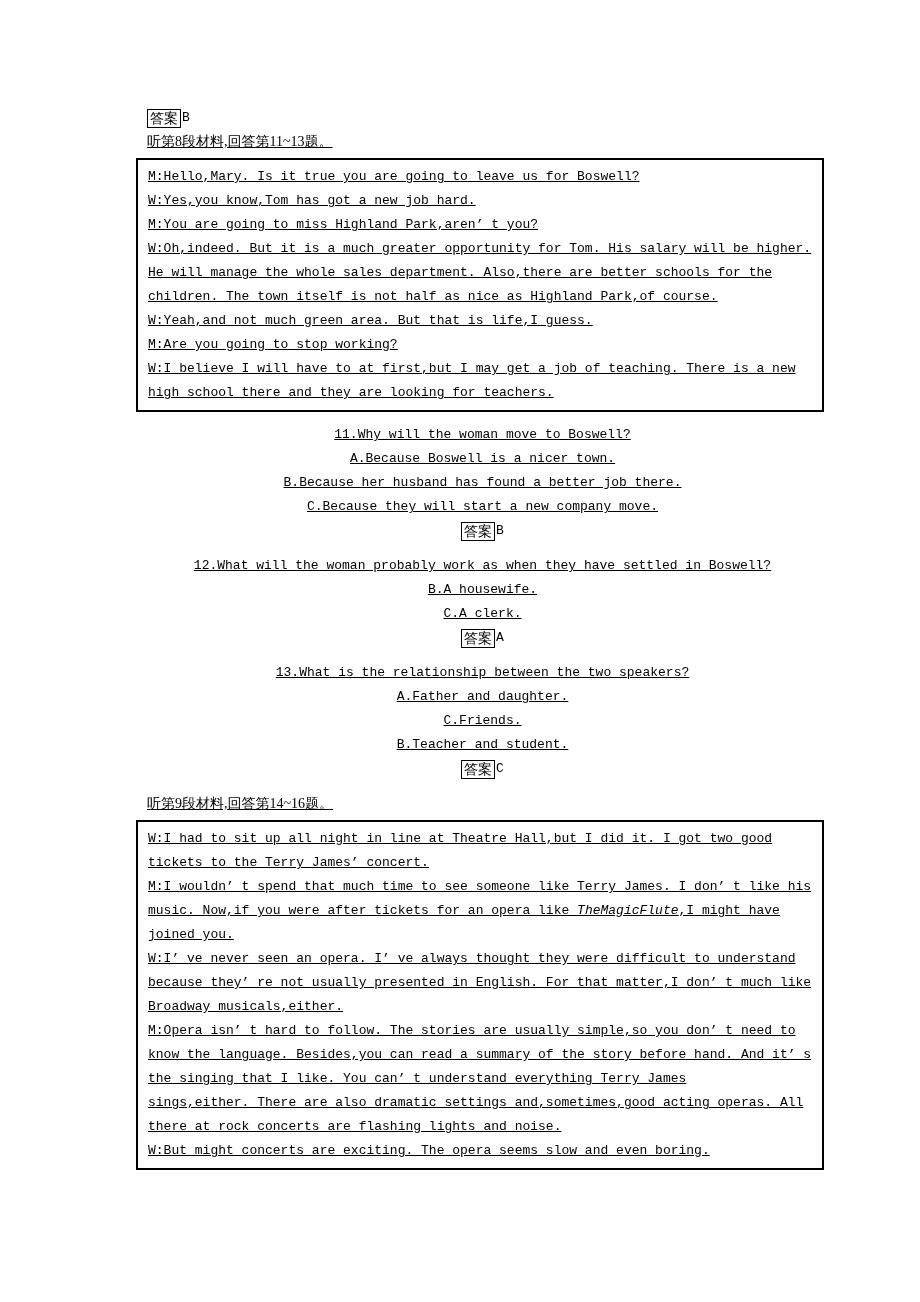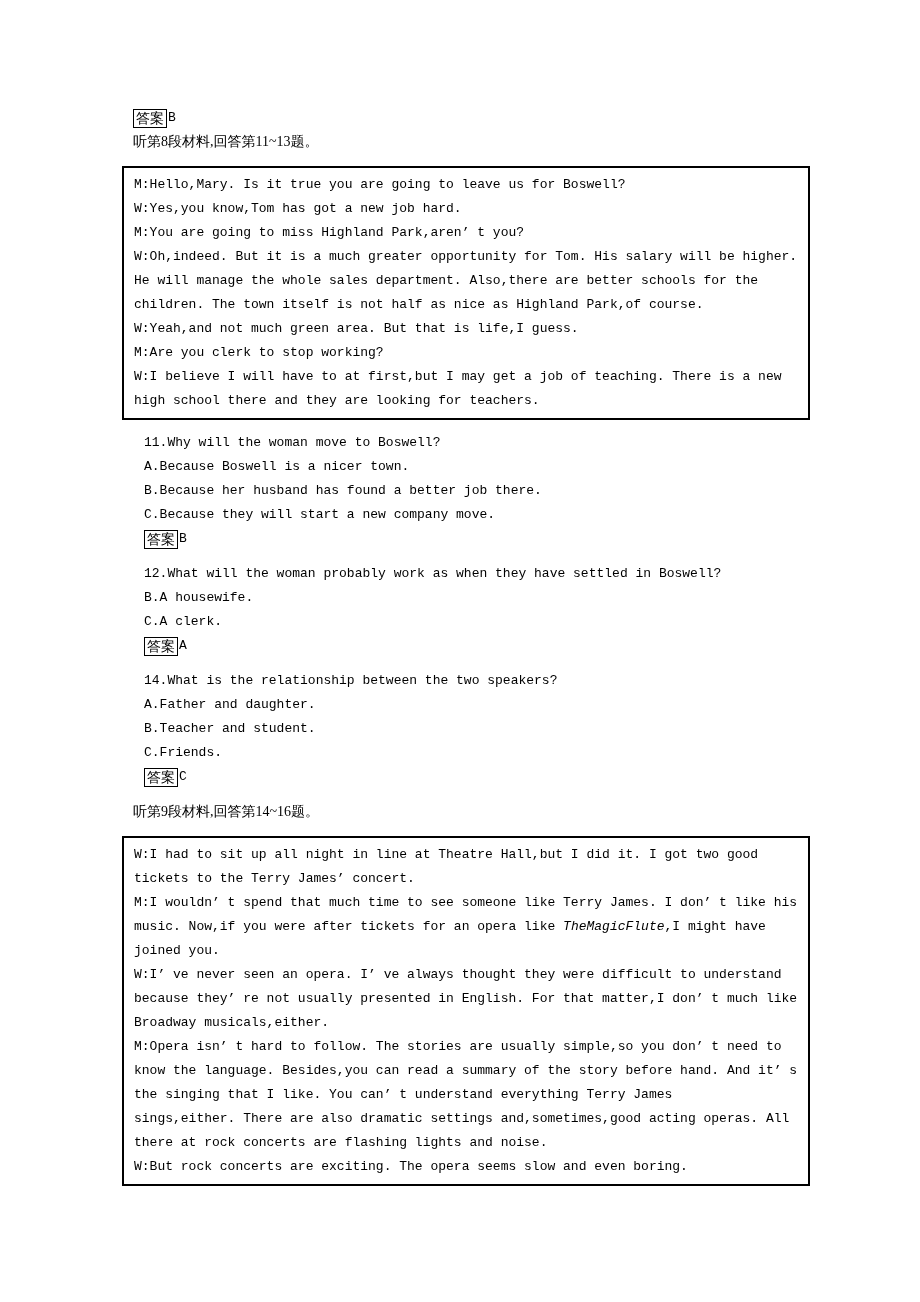--- a/index.html
+++ b/index.html
@@ -5,91 +5,91 @@
   * { box-sizing: border-box; margin: 0; padding: 0; }
   html, body { background: #ffffff; }
   body {
     width: 920px;
     height: 1302px;
     position: relative;
     color: #000;
     font-family: "Liberation Mono", "DejaVu Sans Mono", monospace;
     font-size: 13px;
   }
-  .content { position: absolute; left: 122px; top: 106px; width: 682px; }
+  .content { position: absolute; left: 136px; top: 106px; width: 682px; text-decoration: underline; }
   .indent { padding-left: 11px; }
   .line { line-height: 24px; }
   .cn { font-family: "Liberation Serif", "DejaVu Serif", serif; font-size: 14px; }
   .ans-line { line-height: 24px; }
   .ans-box {
     display: inline-block;
     border: 1.5px solid #000;
     padding: 0 2px;
     line-height: 17px;
     vertical-align: -2px;
   }
   .ans-letter { display: inline-block; padding-left: 1px; }
   .transcript-box {
     border: 2px solid #000;
     padding: 5px 10px;
-    margin: 12px 0 8px 0;
+    margin: 4px 0 8px 0;
     width: 688px;
   }
   .dialogue-line { line-height: 24px; }
   .italic { font-style: italic; }
-  .question-block { margin: 11px; }
+  .question-block { margin: 11px; text-align: center; }
 </style>
 </head>
 <body>
 
 <div class="content">
 
   <div class="ans-line indent">
     <span class="ans-box cn">答案</span><span class="ans-letter">B</span>
   </div>
 
   <div class="line indent cn">听第8段材料,回答第11~13题。</div>
 
   <div class="transcript-box" id="dialogue8">
       <p class="dialogue-line"><span>M:Hello,Mary. Is it true you are going to leave us for Boswell?</span></p>
       <p class="dialogue-line"><span>W:Yes,you know,Tom has got a new job hard.</span></p>
       <p class="dialogue-line"><span>M:You are going to miss Highland Park,aren’ t you?</span></p>
       <p class="dialogue-line"><span>W:Oh,indeed. But it is a much greater opportunity for Tom. His salary will be higher. He will manage the whole sales department. Also,there are better schools for the children. The town itself is not half as nice as Highland Park,of course.</span></p>
       <p class="dialogue-line"><span>W:Yeah,and not much green area. But that is life,I guess.</span></p>
-      <p class="dialogue-line"><span>M:Are you clerk to stop working?</span></p>
+      <p class="dialogue-line"><span>M:Are you going to stop working?</span></p>
       <p class="dialogue-line"><span>W:I believe I will have to at first,but I may get a job of teaching. There is a new high school there and they are looking for teachers.</span></p>
     </div>
 
   <div id="questions">
       <div class="question-block">
         <div class="line indent">11.Why will the woman move to Boswell?</div>
         <div class="line indent">A.Because Boswell is a nicer town.</div>
         <div class="line indent">B.Because her husband has found a better job there.</div>
         <div class="line indent">C.Because they will start a new company move.</div>
         <div class="line indent ans-line"><span class="ans-box cn">答案</span><span class="ans-letter">B</span></div>
       </div>
       <div class="question-block">
         <div class="line indent">12.What will the woman probably work as when they have settled in Boswell?</div>
         <div class="line indent">B.A housewife.</div>
         <div class="line indent">C.A clerk.</div>
         <div class="line indent ans-line"><span class="ans-box cn">答案</span><span class="ans-letter">A</span></div>
       </div>
       <div class="question-block">
-        <div class="line indent">14.What is the relationship between the two speakers?</div>
+        <div class="line indent">13.What is the relationship between the two speakers?</div>
         <div class="line indent">A.Father and daughter.</div>
+        <div class="line indent">C.Friends.</div>
         <div class="line indent">B.Teacher and student.</div>
-        <div class="line indent">C.Friends.</div>
         <div class="line indent ans-line"><span class="ans-box cn">答案</span><span class="ans-letter">C</span></div>
       </div>
     </div>
 
   <div class="line indent cn">听第9段材料,回答第14~16题。</div>
 
   <div class="transcript-box" id="dialogue9">
       <p class="dialogue-line"><span>W:I had to sit up all night in line at Theatre Hall,but I did it. I got two good tickets to the Terry James’ concert.</span></p>
       <p class="dialogue-line"><span>M:I wouldn’ t spend that much time to see someone like Terry James. I don’ t like his music. Now,if you were after tickets for an opera like </span><span class="italic">TheMagicFlute</span><span>,I might have joined you.</span></p>
       <p class="dialogue-line"><span>W:I’ ve never seen an opera. I’ ve always thought they were difficult to understand because they’ re not usually presented in English. For that matter,I don’ t much like Broadway musicals,either.</span></p>
       <p class="dialogue-line"><span>M:Opera isn’ t hard to follow. The stories are usually simple,so you don’ t need to know the language. Besides,you can read a summary of the story before hand. And it’ s the singing that I like. You can’ t understand everything Terry James</span></p>
       <p class="dialogue-line"><span>sings,either. There are also dramatic settings and,sometimes,good acting operas. All there at rock concerts are flashing lights and noise.</span></p>
-      <p class="dialogue-line"><span>W:But rock concerts are exciting. The opera seems slow and even boring.</span></p>
+      <p class="dialogue-line"><span>W:But might concerts are exciting. The opera seems slow and even boring.</span></p>
     </div>
 
 </div>
 
 </body></html>

